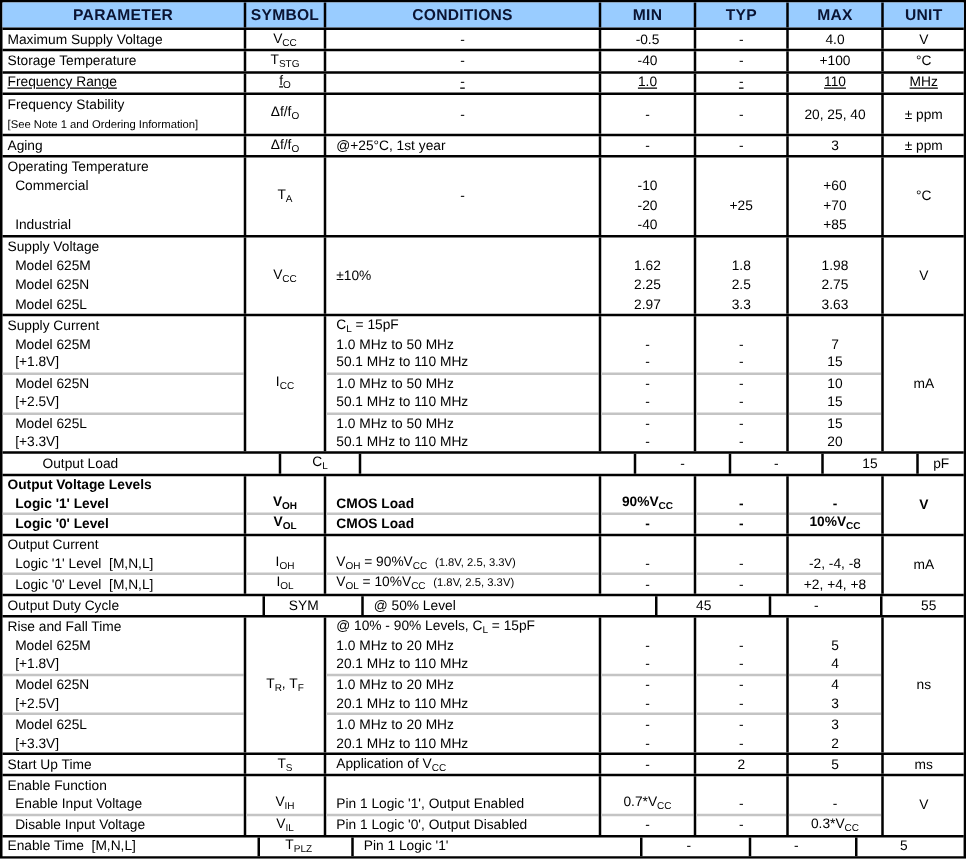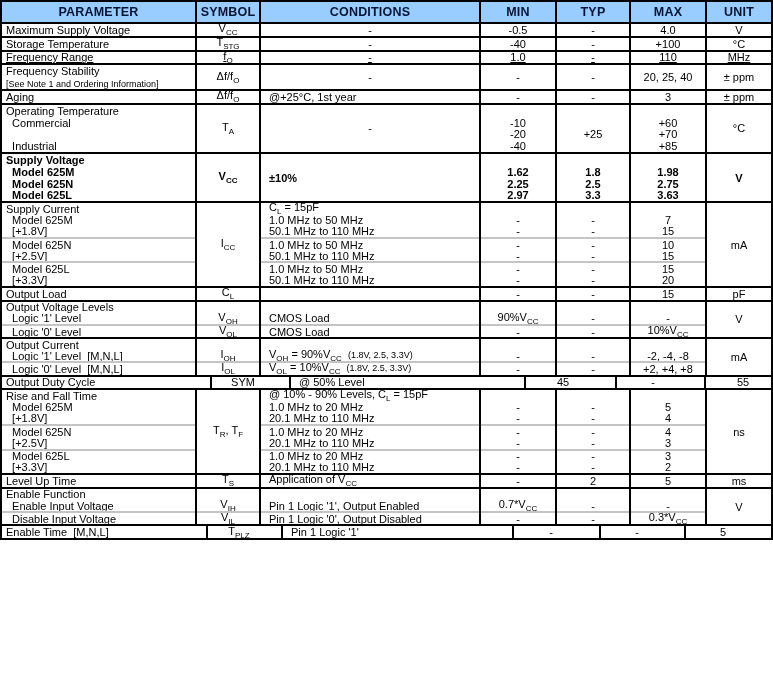--- a/index.html
+++ b/index.html
@@ -1,21 +1,21 @@
 <!DOCTYPE html>
 <html style="--hbg: #99CCFF; --htx: #0A1433; --bd: #000000; --sep: #C4C4C4; --tx: #000000;"><head>
 <meta charset="utf-8">
 <style>
   :root{
     --hbg:#99CCFF; --htx:#0A1433; --bd:#000000; --sep:#C4C4C4; --tx:#000000;
   }
   *{box-sizing:border-box;}
   html,body{margin:0;padding:0;background:#ffffff;}
   body{font-family:"Liberation Sans","DejaVu Sans",sans-serif;}
-  .spec{width:773px;height:540px;border:2px solid var(--bd);display:flex;flex-direction:column;background:#fff;}
+  .spec{width:773px;height:687px;border:2px solid var(--bd);display:flex;flex-direction:column;background:#fff;}
   .hrow,.row{display:grid;grid-template-columns:193px 64px 220px 76px 74px 76px auto;}
   .hrow{flex:0 0 20px;background:var(--hbg);}
   .hcell{border-left:2px solid var(--bd);display:flex;align-items:center;justify-content:center;
          font-weight:bold;font-size:12.5px;color:var(--htx);letter-spacing:.2px;overflow:hidden;}
   .hcell:first-child{border-left:0;}
   .row{border-top:2px solid var(--bd);flex-grow:1;flex-shrink:1;flex-basis:0;min-height:0;}
   .cell{border-left:2px solid var(--bd);display:flex;flex-direction:column;min-width:0;overflow:hidden;
         font-size:11px;color:var(--tx);}
   .cell:first-child{border-left:0;}
   .line{flex:1;display:flex;align-items:center;min-height:0;}
@@ -201,21 +201,21 @@
           <span class="txt">+70</span>
         </div>
         <div class="line a-center">
           <span class="txt">+85</span>
         </div>
       </div>
       <div class="cell col-unit vcenter hcenter">
         <span class="txt">°C</span>
       </div>
     </div>
-    <div class="row" style="flex-grow: 4; font-weight: bold;">
+    <div class="row" style="flex-grow: 4;">
       <div class="cell col-param">
         <div class="line a-pre"><span class="txt">Supply Voltage</span></div>
         <div class="line a-pre"><span class="txt">  Model 625M</span></div>
         <div class="line a-pre"><span class="txt">  Model 625N</span></div>
         <div class="line a-pre"><span class="txt">  Model 625L</span></div>
       </div>
       <div class="cell col-symbol vcenter hcenter">
         <span class="txt">V<span class="sub">CC</span></span>
       </div>
       <div class="cell col-cond vcenter hleft">
@@ -343,42 +343,42 @@
           <span class="txt">15</span>
         </div>
         <div class="line a-center">
           <span class="txt">20</span>
         </div>
       </div>
       <div class="cell col-unit vcenter hcenter">
         <span class="txt">mA</span>
       </div>
     </div>
-    <div class="row" style="flex-grow: 1;">
+    <div class="row" style="flex-grow: 1; padding-left: 28px;">
       <div class="cell col-param">
         <div class="line a-pre"><span class="txt">Output Load</span></div>
       </div>
       <div class="cell col-symbol vcenter hcenter">
         <span class="txt">C<span class="sub">L</span></span>
       </div>
       <div class="cell col-cond vcenter hcenter"></div>
       <div class="cell col-min vcenter hcenter">
         <span class="txt">-</span>
       </div>
       <div class="cell col-typ vcenter hcenter">
         <span class="txt">-</span>
       </div>
       <div class="cell col-max vcenter hcenter">
         <span class="txt">15</span>
       </div>
       <div class="cell col-unit vcenter hcenter">
         <span class="txt">pF</span>
       </div>
     </div>
-    <div class="row" style="flex-grow: 3;">
+    <div class="row" style="flex-grow: 3; font-weight: bold;">
       <div class="cell col-param">
         <div class="line a-pre"><span class="txt">Output Voltage Levels</span></div>
         <div class="line a-pre"><span class="txt">  Logic '1' Level</span></div>
         <div class="line a-pre sep"><span class="txt">  Logic '0' Level</span></div>
       </div>
       <div class="cell col-symbol">
         <div class="line a-center"></div>
         <div class="line a-center">
           <span class="txt">V<span class="sub">OH</span></span>
         </div>
@@ -580,21 +580,21 @@
         <div class="line a-center">
           <span class="txt">2</span>
         </div>
       </div>
       <div class="cell col-unit vcenter hcenter">
         <span class="txt">ns</span>
       </div>
     </div>
     <div class="row" style="flex-grow: 1;">
       <div class="cell col-param">
-        <div class="line a-pre"><span class="txt">Level Up Time</span></div>
+        <div class="line a-pre"><span class="txt">Start Up Time</span></div>
       </div>
       <div class="cell col-symbol vcenter hcenter">
         <span class="txt">T<span class="sub">S</span></span>
       </div>
       <div class="cell col-cond vcenter hleft">
         <span class="txt">Application of V<span class="sub">CC</span></span>
       </div>
       <div class="cell col-min vcenter hcenter">
         <span class="txt">-</span>
       </div>

